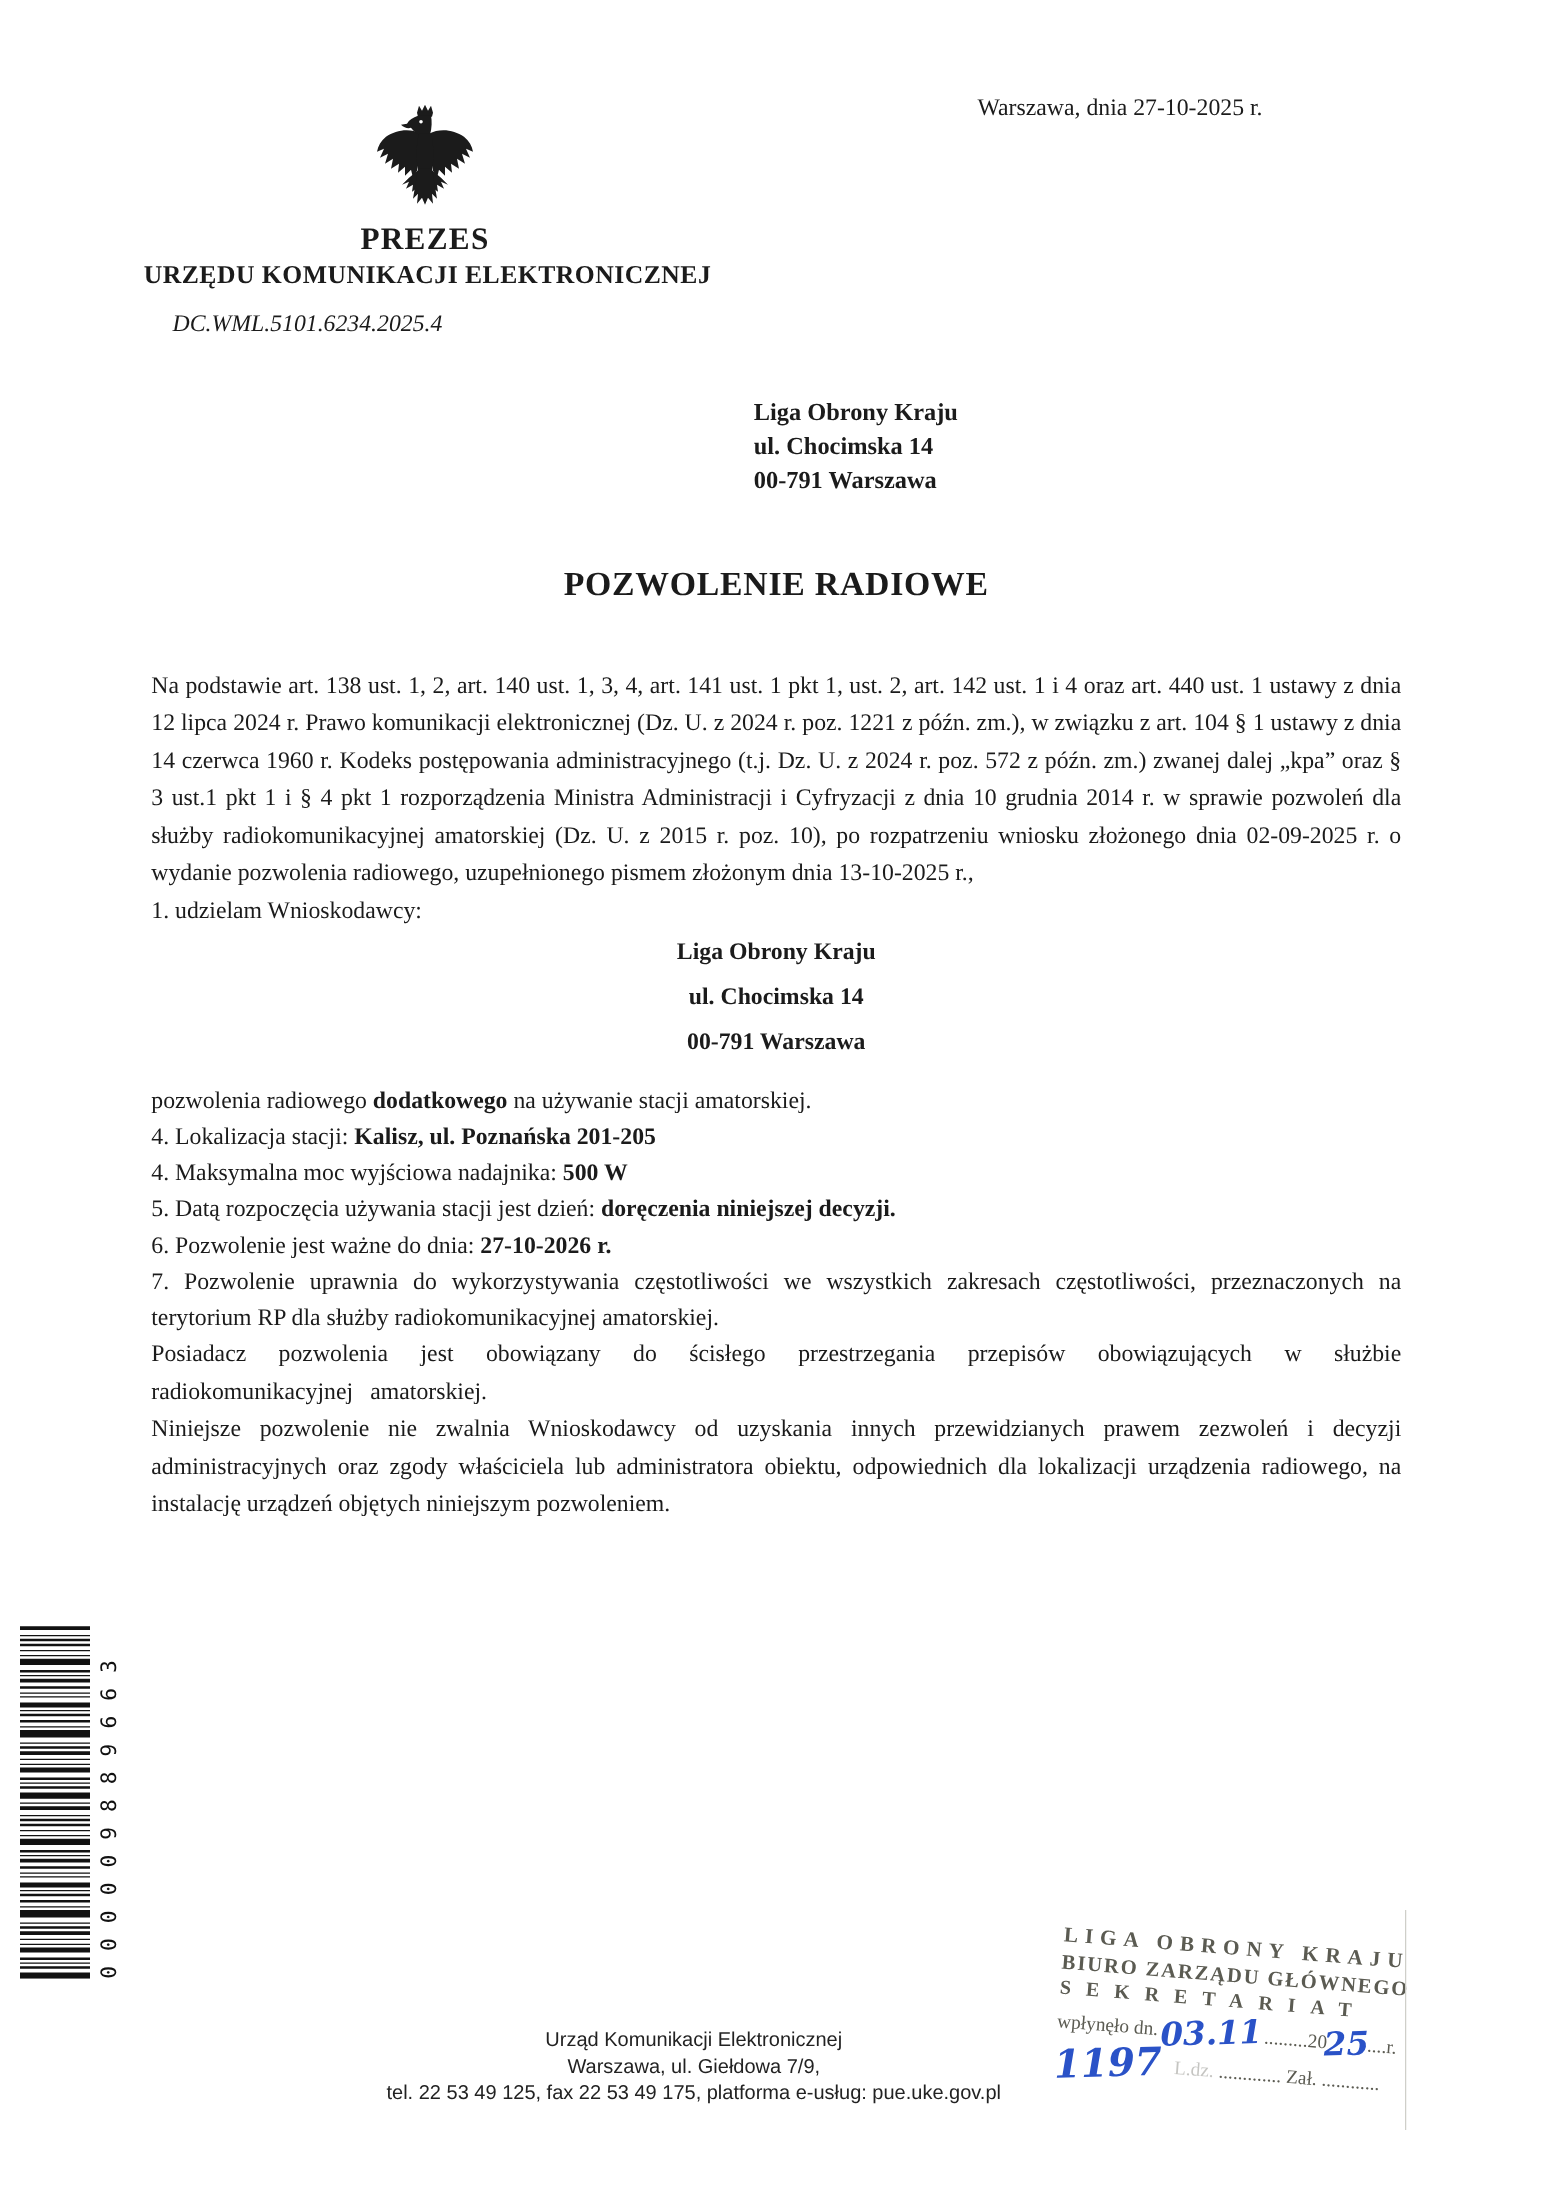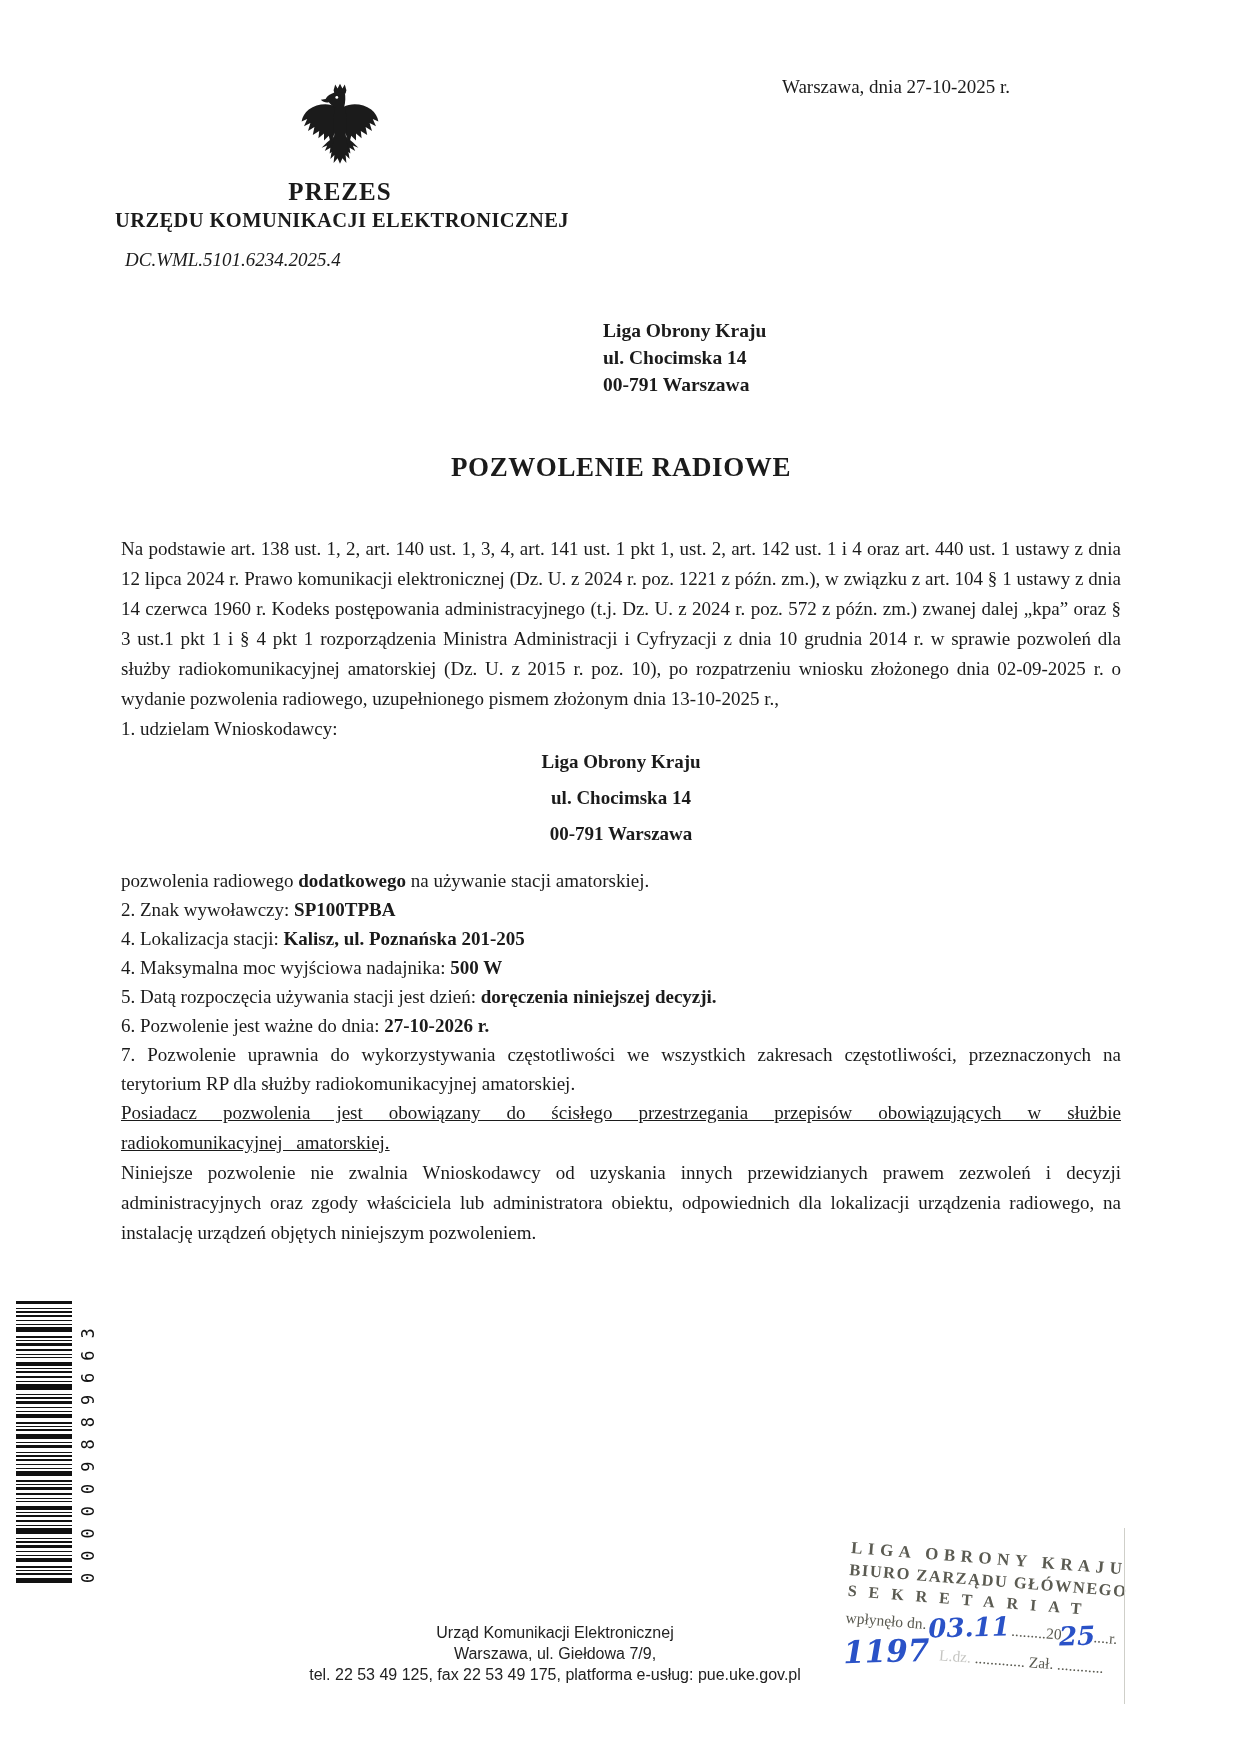--- a/index.html
+++ b/index.html
@@ -20,21 +20,21 @@
 
   .letterhead{
     position:absolute;top:80px;left:115px;width:450px;
     text-align:center;
   }
   .eagle{width:80px;height:94px;display:block;margin:0 auto;}
   .issuer-title{font-weight:bold;font-size:25px;letter-spacing:1px;margin-top:4px;}
   .issuer-office{font-weight:bold;font-size:20.5px;letter-spacing:.4px;margin-top:3px;white-space:nowrap;}
 
   .ref-number{
-    position:absolute;top:249px;left:125px;
+    position:absolute;top:249px;left:138px;
     font-style:italic;font-size:19px;
   }
 
   .addressee{
     position:absolute;top:317px;left:603px;
     font-weight:bold;font-size:19.5px;line-height:27px;
   }
 
   .main{
     position:absolute;top:452px;left:121px;width:1000px;
@@ -47,21 +47,21 @@
   .main p{margin:0;}
   .legal{text-align:justify;margin-bottom:26px;}
   .intro{margin-bottom:22px;}
   .grantee{
     text-align:center;font-weight:bold;line-height:36px;margin-bottom:14px;
   }
   .item{margin-bottom:7px;line-height:29px;}
   .item b{font-weight:bold;}
   .just{text-align:justify;}
   .obligation{
-    text-align:justify;word-spacing:9px;margin:22px 0 26px 0;text-decoration:underline;
+    text-align:justify;word-spacing:9px;margin:22px 0 26px 0;
   }
 
   
   .barcode-wrap{
     position:absolute;left:16px;top:1298px;width:102px;height:287px;
   }
   .barcode-inner{
     width:285px;height:100px;
     transform-origin:0 0;
     transform:rotate(-90deg) translateX(-285px);
@@ -152,21 +152,20 @@
     <p class="intro">1. udzielam Wnioskodawcy:</p>
 
     <div class="grantee">
       <div>Liga Obrony Kraju</div>
       <div>ul. Chocimska 14</div>
       <div>00-791 Warszawa</div>
     </div>
 
     <p class="item"><span>pozwolenia radiowego </span><b>dodatkowego</b><span> na używanie stacji amatorskiej.</span></p>
 
-    <p class="item"><span>2. Znak wywoławczy: </span><b>SP100TPBA</b></p>
 
     <p class="item"><span>4. Lokalizacja stacji: </span><b>Kalisz, ul. Poznańska 201-205</b></p>
 
     <p class="item"><span>4. Maksymalna moc wyjściowa nadajnika: </span><b>500 W</b></p>
 
     <p class="item"><span>5. Datą rozpoczęcia używania stacji jest dzień: </span><b>doręczenia niniejszej decyzji.</b></p>
 
     <p class="item"><span>6. Pozwolenie jest ważne do dnia: </span><b>27-10-2026 r.</b></p>
 
     <p class="item just">7. Pozwolenie uprawnia do wykorzystywania częstotliwości we wszystkich zakresach częstotliwości, przeznaczonych na terytorium RP dla służby radiokomunikacyjnej amatorskiej.</p>

